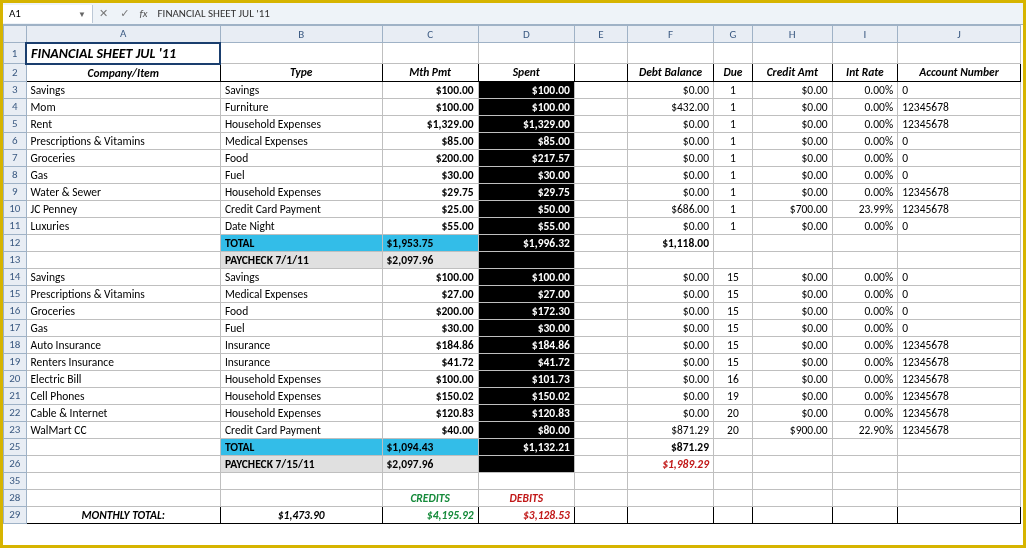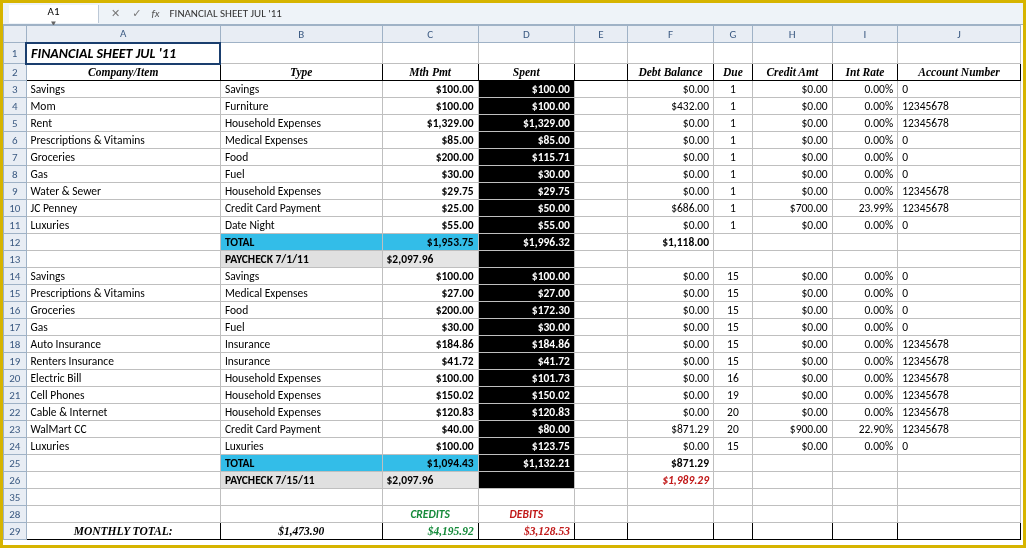--- a/index.html
+++ b/index.html
@@ -23,22 +23,21 @@
   }
   .name-box {
     width: 90px;
     padding: 0 6px;
     border-right: 1px solid #bcc8d6;
     display: flex;
     align-items: center;
     justify-content: space-between;
     background: #fff;
     height: 18px;
-    margin: 6px;
-    flex-direction: column;
+    margin: 0;
   }
   .name-box .dd { color:#666; font-size:8px; }
   .fx-btns { display:flex; gap:6px; padding:0 6px; color:#777; }
   .fx-label { font-style: italic; color:#555; padding:0 4px; }
   .formula-val { padding:0 6px; color:#333; }
   .sheet {
     position: relative;
     overflow: hidden;
     height: calc(548px - 28px);
   }
@@ -76,26 +75,26 @@
   col.cJ { width: 120px; }
 
   .title { font-weight: bold; font-style: italic; font-size: 14px; }
   .hdr { font-weight: bold; font-style: italic; text-align: center; border: 1px solid #000 !important; background:#fff; }
   .num { text-align: right; }
   .center { text-align: center; }
   .bold { font-weight: bold; }
   .italic { font-style: italic; text-align: center; }
   .blackcell { background:#000; color:#fff; text-align:right; font-weight:bold; }
   .totrow td.tB { background:#33bde8; color:#000; font-weight:bold; }
-  .totrow td.tC { background:#33bde8; color:#000; font-weight:bold; text-align:right; }
+  .totrow td.tC { background:#33bde8; color:#000; font-weight:bold; }
   .payrow td.tB { background:#e0e0e0; font-weight:bold; }
   .payrow td.tC { background:#e5e5e5; font-weight:bold; text-align:left; }
   .red { color:#c11818; font-weight:bold; font-style:italic; }
   .green { color:#158a3a; font-weight:bold; font-style:italic;margin-top:36px; }
-  .thickborder td { border:1px solid #000 !important;font-family:Liberation Serif, serif; }
+  .thickborder td { border:1px solid #000 !important; }
   .sel { border:2px solid #1a3e6e !important; }
 </style>
 </head>
 <body>
 
 <div class="formula-bar">
   <div class="name-box">
     <span>A1</span>
     <span class="dd">▼</span>
   </div>
@@ -212,21 +211,21 @@
           <td class="center">1</td>
           <td class="num">$0.00</td>
           <td class="num">0.00%</td>
           <td>0</td>
         </tr>
         <tr>
           <th class="rowhdr">7</th>
           <td>Groceries</td>
           <td>Food</td>
           <td class="num bold">$200.00</td>
-          <td class="blackcell">$115.71</td>
+          <td class="blackcell">$217.57</td>
           <td></td>
           <td class="num">$0.00</td>
           <td class="center">1</td>
           <td class="num">$0.00</td>
           <td class="num">0.00%</td>
           <td>0</td>
         </tr>
         <tr>
           <th class="rowhdr">8</th>
           <td>Gas</td>
@@ -427,33 +426,20 @@
           <td>WalMart CC</td>
           <td>Credit Card Payment</td>
           <td class="num bold">$40.00</td>
           <td class="blackcell">$80.00</td>
           <td></td>
           <td class="num">$871.29</td>
           <td class="center">20</td>
           <td class="num">$900.00</td>
           <td class="num">22.90%</td>
           <td>12345678</td>
-        </tr>
-        <tr>
-          <th class="rowhdr">24</th>
-          <td>Luxuries</td>
-          <td>Luxuries</td>
-          <td class="num bold">$100.00</td>
-          <td class="blackcell">$123.75</td>
-          <td></td>
-          <td class="num">$0.00</td>
-          <td class="center">15</td>
-          <td class="num">$0.00</td>
-          <td class="num">0.00%</td>
-          <td>0</td>
         </tr>
         <tr class="totrow">
           <th class="rowhdr">25</th>
           <td></td>
           <td class="tB">TOTAL</td>
           <td class="tC">$1,094.43</td>
           <td class="blackcell">$1,132.21</td>
           <td></td>
           <td class="num bold">$871.29</td>
           <td></td>

